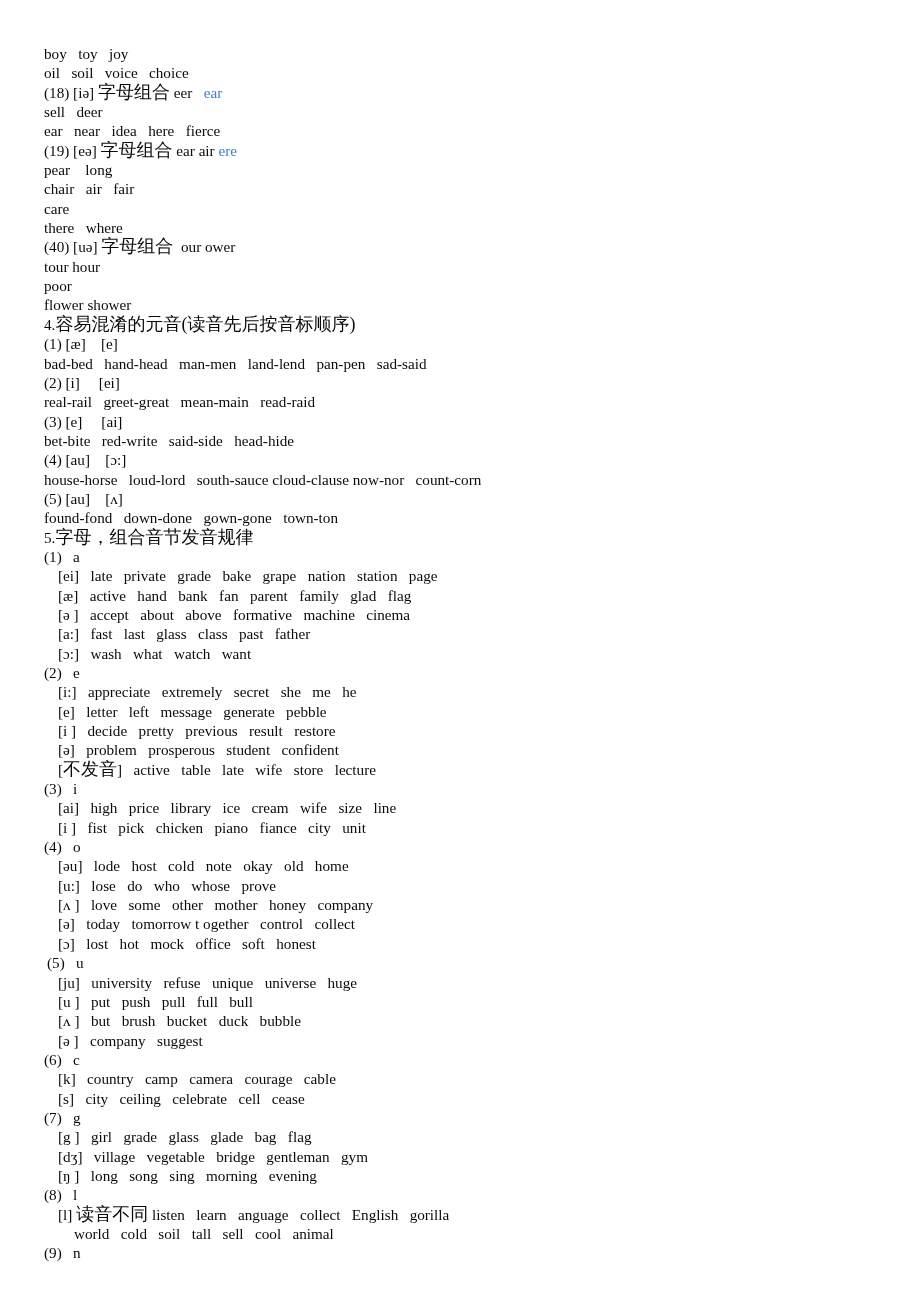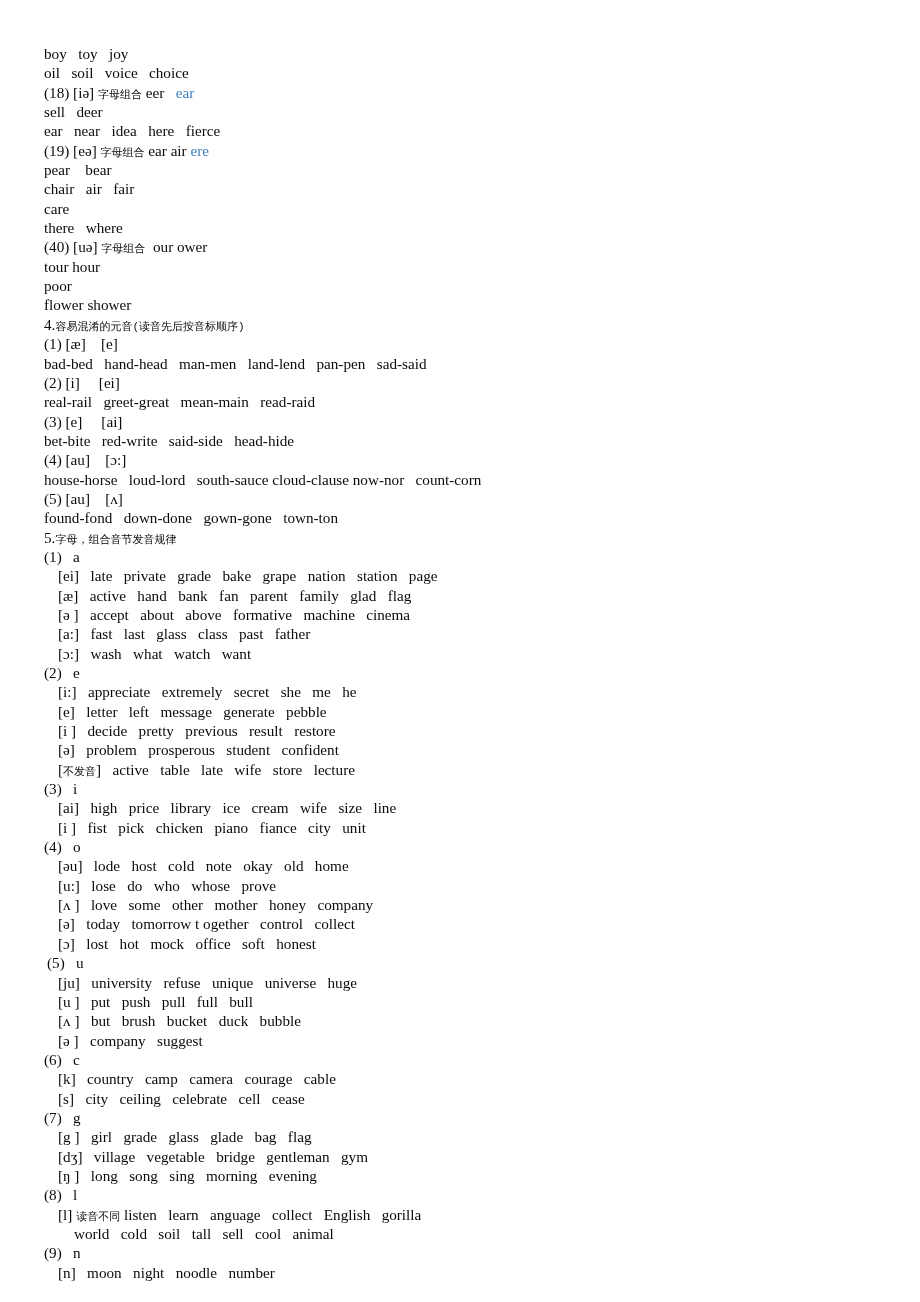--- a/index.html
+++ b/index.html
@@ -30,38 +30,38 @@
     letter-spacing: 0px;
     color: #0a0a0a;
   }
   
   .ind-0  { padding-left: 0px; }
   .ind-1  { padding-left: 3px; }
   .ind-2  { padding-left: 14px; }
   .ind-4  { padding-left: 30px; }
   .blue { color: #3d7fc1; }
   .cn {
-    font-family: Liberation Mono, monospace;
-    font-size: 11px;
+    font-family: Liberation Serif, serif;
+    font-size: 18px;
     margin-top: 36px;
   }
   .seg { white-space: pre; }
 </style>
 </head>
 <body>
 
 <div id="page">
   <div id="body-text">
       <div class="line ind-0"><span class="seg">boy   toy   joy</span></div>
       <div class="line ind-0"><span class="seg">oil   soil   voice   choice</span></div>
       <div class="line ind-0"><span class="seg">(18) [iə] </span><span class="seg cn">字母组合</span><span class="seg"> eer   </span><span class="seg blue">ear</span></div>
       <div class="line ind-0"><span class="seg">sell   deer</span></div>
       <div class="line ind-0"><span class="seg">ear   near   idea   here   fierce</span></div>
       <div class="line ind-0"><span class="seg">(19) [eə] </span><span class="seg cn">字母组合</span><span class="seg"> ear air </span><span class="seg blue">ere</span></div>
-      <div class="line ind-0"><span class="seg">pear    bear</span></div>
+      <div class="line ind-0"><span class="seg">pear    long</span></div>
       <div class="line ind-0"><span class="seg">chair   air   fair</span></div>
       <div class="line ind-0"><span class="seg">care</span></div>
       <div class="line ind-0"><span class="seg">there   where</span></div>
       <div class="line ind-0"><span class="seg">(40) [uə] </span><span class="seg cn">字母组合</span><span class="seg">  our ower</span></div>
       <div class="line ind-0"><span class="seg">tour hour</span></div>
       <div class="line ind-0"><span class="seg">poor</span></div>
       <div class="line ind-0"><span class="seg">flower shower</span></div>
       <div class="line ind-0"><span class="seg">4.</span><span class="seg cn">容易混淆的元音(读音先后按音标顺序)</span></div>
       <div class="line ind-0"><span class="seg">(1) [æ]    [e]</span></div>
       <div class="line ind-0"><span class="seg">bad-bed   hand-head   man-men   land-lend   pan-pen   sad-said</span></div>
@@ -104,15 +104,14 @@
       <div class="line ind-2"><span class="seg">[k]   country   camp   camera   courage   cable</span></div>
       <div class="line ind-2"><span class="seg">[s]   city   ceiling   celebrate   cell   cease</span></div>
       <div class="line ind-0"><span class="seg">(7)   g</span></div>
       <div class="line ind-2"><span class="seg">[g ]   girl   grade   glass   glade   bag   flag</span></div>
       <div class="line ind-2"><span class="seg">[dʒ]   village   vegetable   bridge   gentleman   gym</span></div>
       <div class="line ind-2"><span class="seg">[ŋ ]   long   song   sing   morning   evening</span></div>
       <div class="line ind-0"><span class="seg">(8)   l</span></div>
       <div class="line ind-2"><span class="seg">[l] </span><span class="seg cn">读音不同</span><span class="seg"> listen   learn   anguage   collect   English   gorilla</span></div>
       <div class="line ind-4"><span class="seg">world   cold   soil   tall   sell   cool   animal</span></div>
       <div class="line ind-0"><span class="seg">(9)   n</span></div>
-      <div class="line ind-2"><span class="seg">[n]   moon   night   noodle   number</span></div>
     </div>
 </div>
 
 </body></html>

